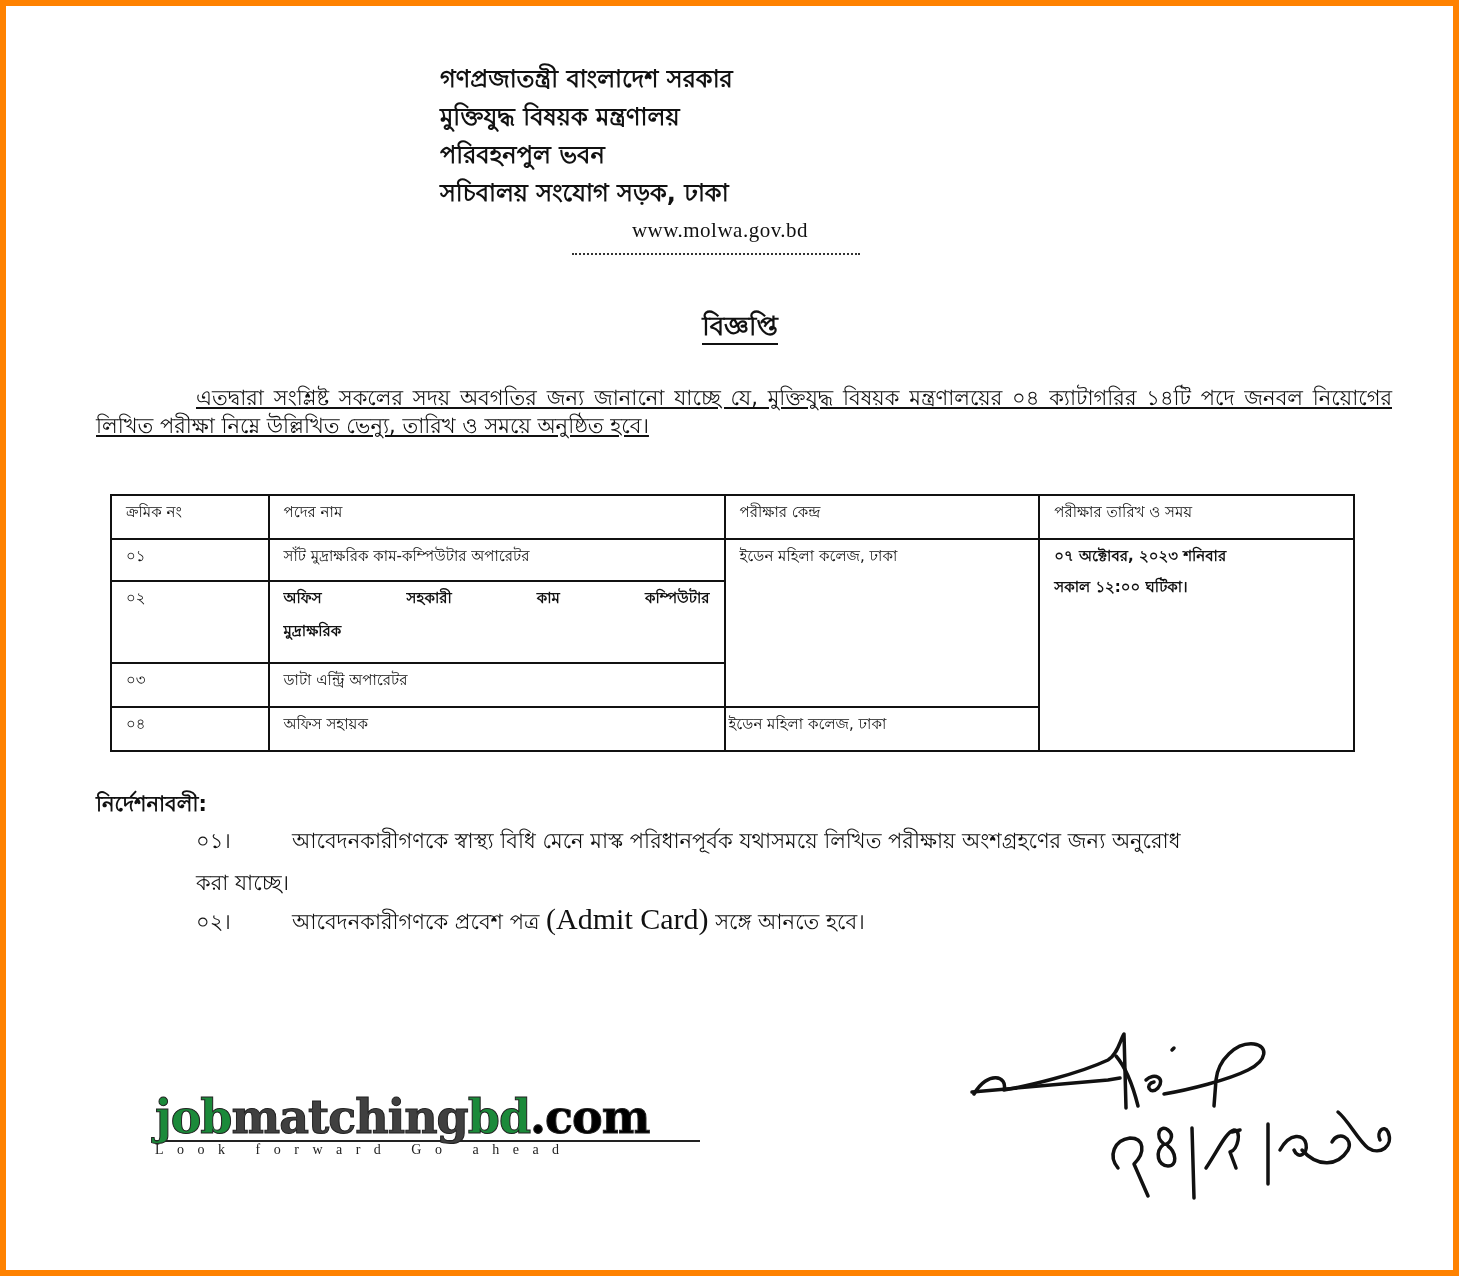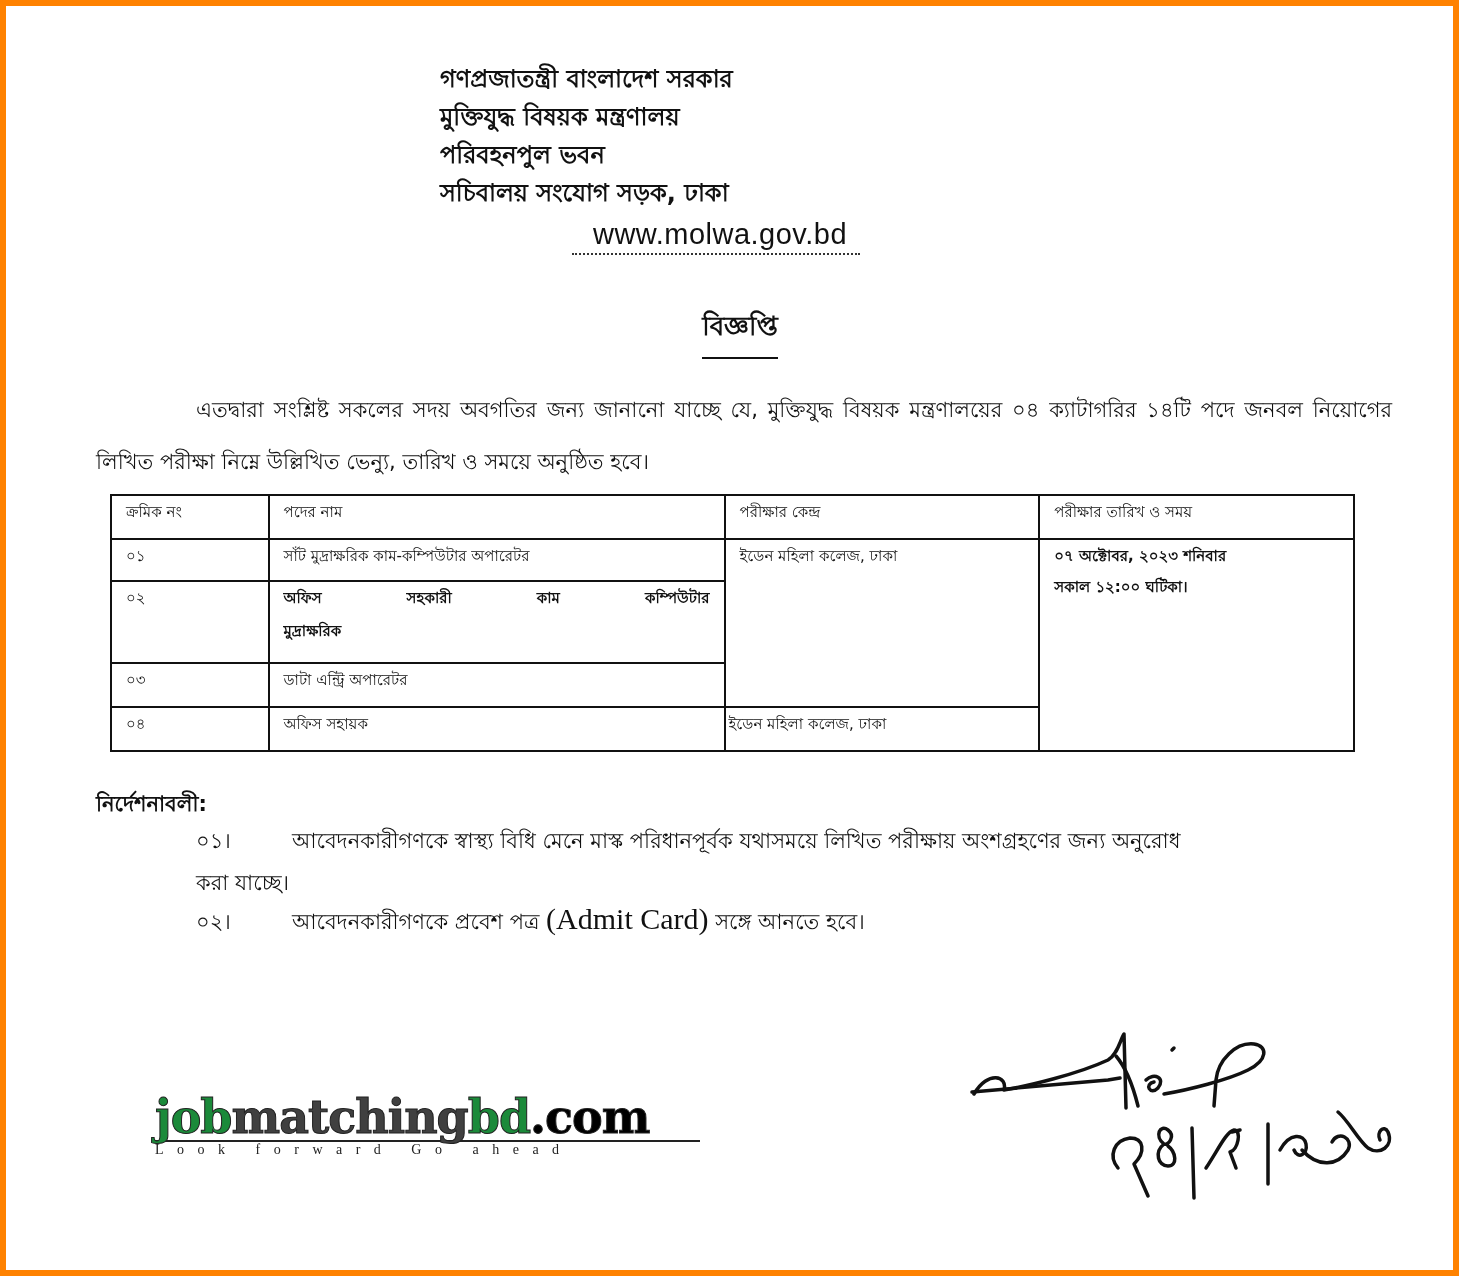--- a/index.html
+++ b/index.html
@@ -20,38 +20,39 @@
     }
     .hdr {
       position: absolute; left: 440px; width: 600px;
       font-size: 24px; font-weight: bold;
       line-height: 38px;
     }
     .hdr-line { display: block; }
     .site {
       position: absolute; left: 560px; top: 218px; width: 320px;
       text-align: center;
-      font-family: Liberation Sans, sans-serif;
-      font-size: 29px; letter-spacing: 0.5px;
+      font-family: Liberation Serif, serif;
+      font-size: 21px; letter-spacing: 0.5px;
     }
     .site-ul {
       position: absolute; left: 572px; top: 253px; width: 288px; height: 0;
       border-top: 2px dotted #333;
     }
     .notice-title {
       position: absolute; left: 640px; top: 306px; width: 200px;
       text-align: center;
       font-size: 26px; font-weight: bold;
     }
-    .notice-title span { border-bottom: 2px solid #111; padding-bottom: 16px; }
+    .notice-title span { border-bottom: 2px solid #111; padding-bottom: 2px; }
     .para {
       position: absolute; left: 96px; top: 384px; width: 1296px;
-      font-size: 21px; line-height: 52px;
+      font-size: 21px; line-height: 28px;
       text-align: justify;
       text-indent: 100px;
+      text-decoration: underline;
     }
     table.exam {
       position: absolute; left: 110px; top: 494px;
       width: 1245px;
       border-collapse: collapse;
       font-size: 15px;
     }
     table.exam td, table.exam th {
       border: 2.5px solid #111;
       padding: 4px 14px;

